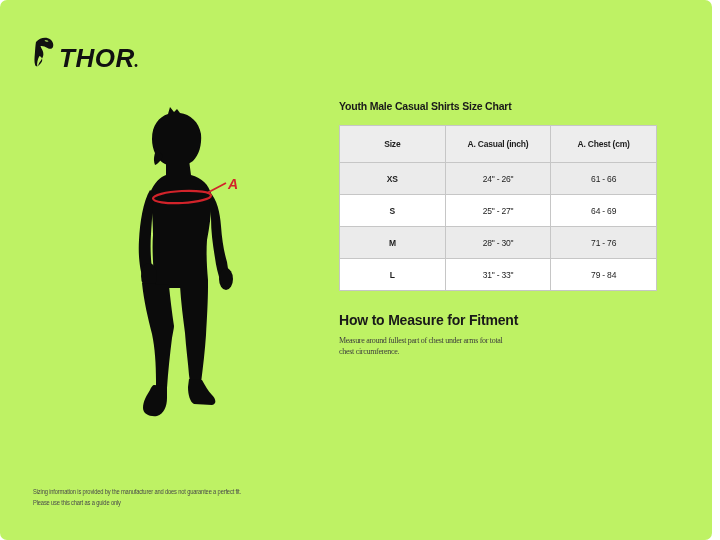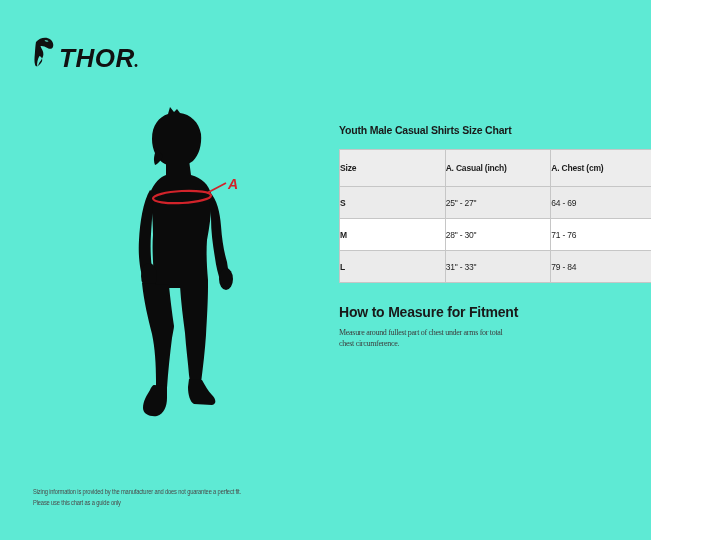--- a/index.html
+++ b/index.html
@@ -1,33 +1,33 @@
 <!DOCTYPE html>
 <html><head>
 <meta charset="utf-8">
 <style>
   html,body { margin:0; padding:0; }
   .canvas {
-    position:relative; width:651px; height:540px; background:#5eead4;
-    font-family:"Liberation Sans", sans-serif; color:#1d1d1d; overflow:hidden;
+    position:relative; width:712px; height:540px; background:#bef264;
+    font-family:"Liberation Sans", sans-serif; color:#1d1d1d; overflow:hidden;border-radius:7px;
   }
   
   .logo { position:absolute; left:33px; top:36px; width:116px; height:40px; }
   
   .figure-wrap { position:absolute; left:110px; top:90px; width:200px; height:340px; }
   
-  .content { position:absolute; left:339px; top:124px; width:320px; }
+  .content { position:absolute; left:339px; top:100px; width:320px; }
   .chart-title {
     margin:0 0 12px 0; font-size:10.5px; font-weight:bold; letter-spacing:-0.2px;
     line-height:13px; color:#191919;
   }
   table.size-table { border-collapse:collapse; width:318px; table-layout:fixed;
     border:1px solid #aeaeae; }
   table.size-table th, table.size-table td {
-    border:1px solid #c6c6c6; text-align:left; vertical-align:middle;
+    border:1px solid #c6c6c6; text-align:center; vertical-align:middle;
     font-size:8.5px; letter-spacing:-0.2px; padding:0;
   }
   table.size-table thead th { height:36px; background:#ededed; font-weight:bold; }
   table.size-table td { height:31px; background:#ffffff; }
   table.size-table tbody tr:nth-child(odd) td { background:#ebebeb; }
   table.size-table td:first-child { font-weight:bold; }
   .measure-heading {
     margin:23px 0 0 0; font-size:14px; font-weight:bold; letter-spacing:-0.2px;
     line-height:13px; color:#191919;
   }
@@ -136,20 +136,25 @@
     <table class="size-table">
       <thead>
         <tr>
           <th>Size</th>
           <th>A. Casual (inch)</th>
           <th>A. Chest (cm)</th>
         </tr>
       </thead>
       <tbody>
         <tr>
+          <td>XS</td>
+          <td>24" - 26"</td>
+          <td>61 - 66</td>
+        </tr>
+        <tr>
           <td>S</td>
           <td>25" - 27"</td>
           <td>64 - 69</td>
         </tr>
         <tr>
           <td>M</td>
           <td>28" - 30"</td>
           <td>71 - 76</td>
         </tr>
         <tr>

